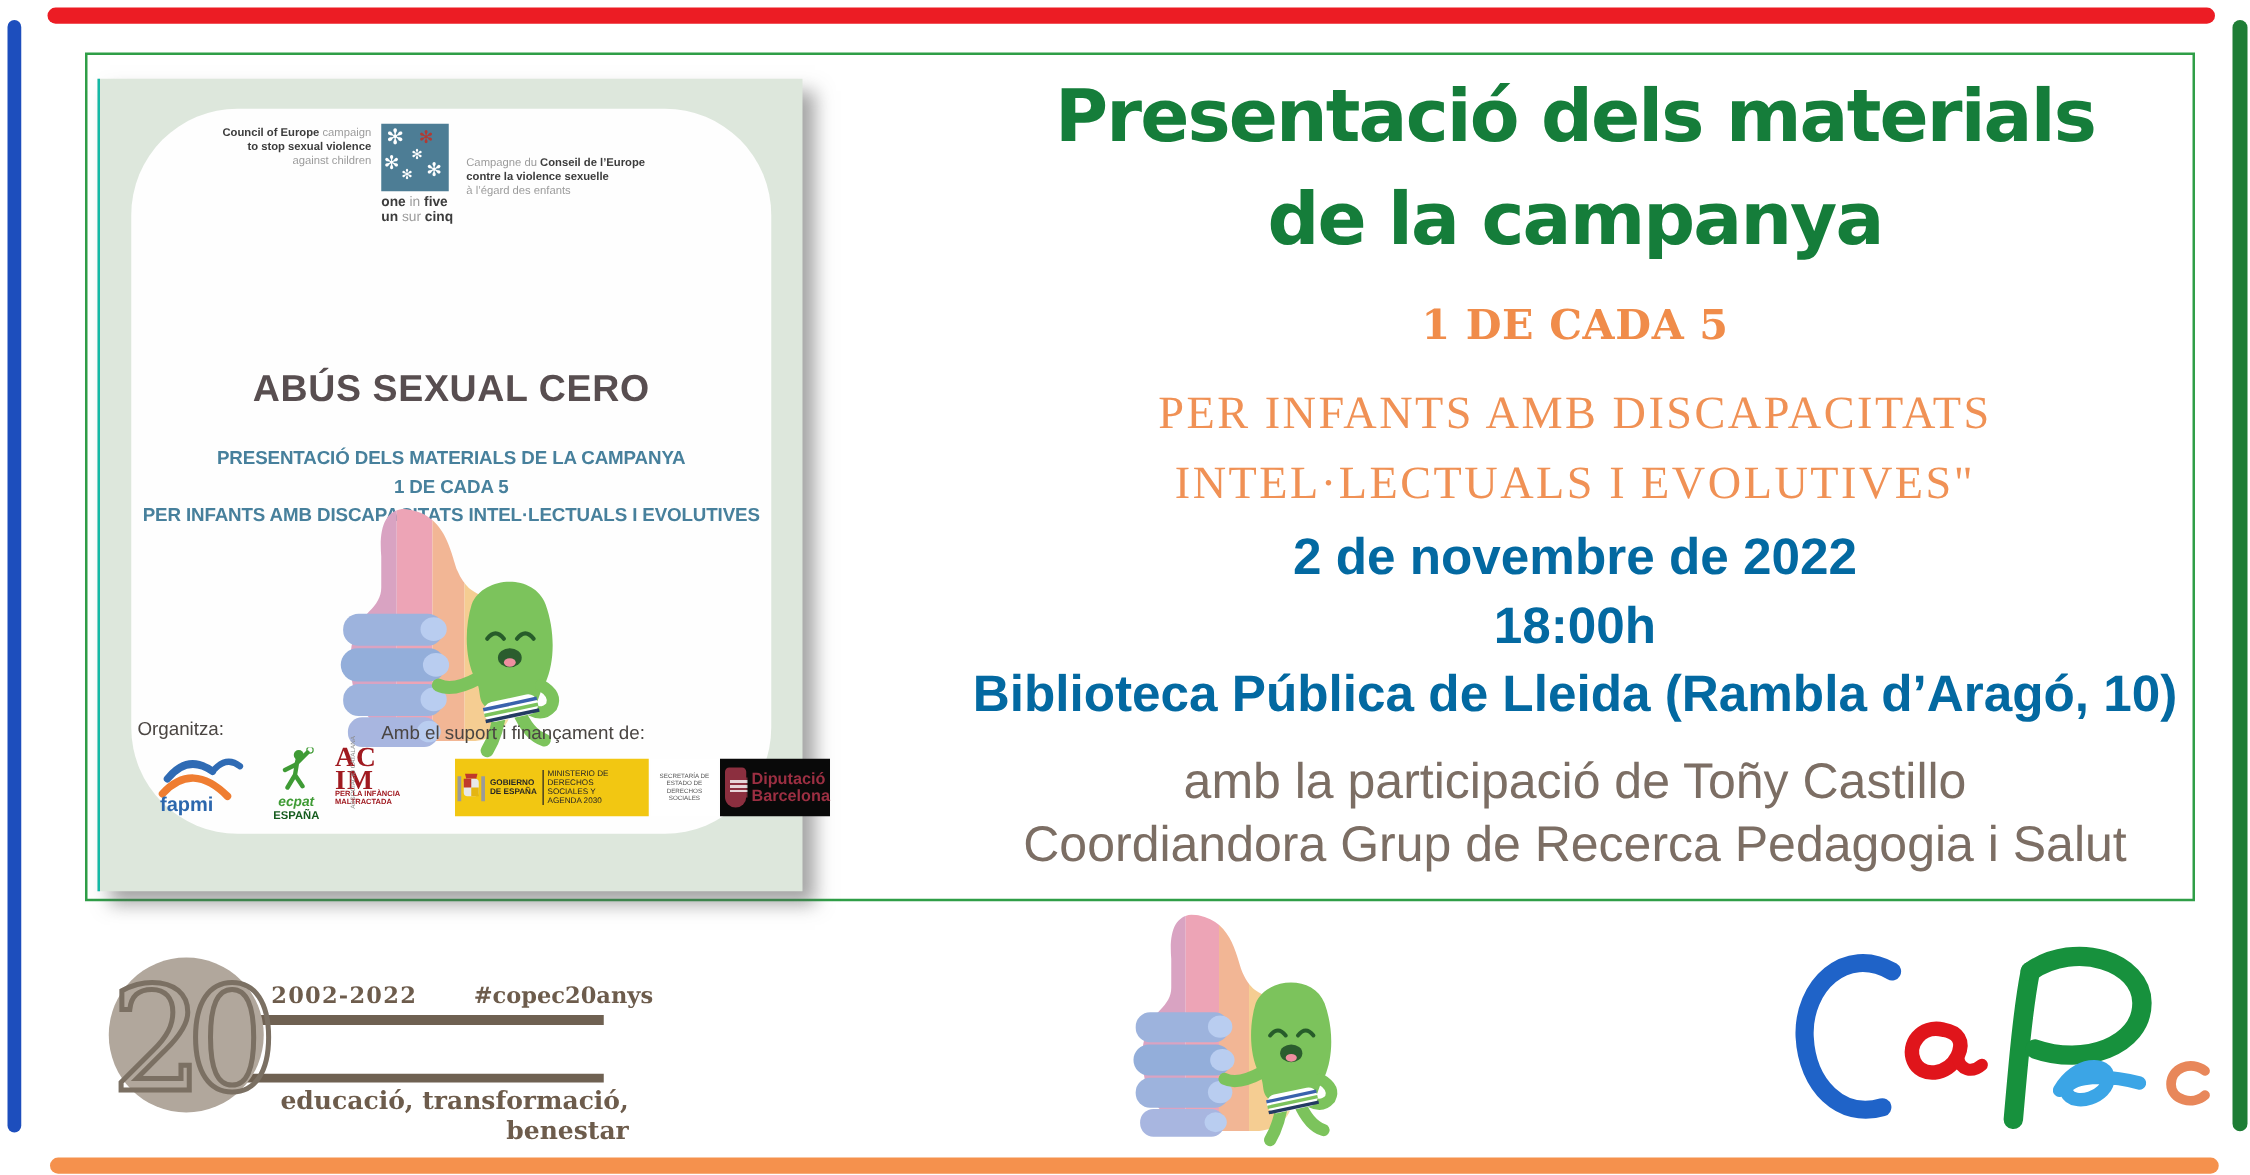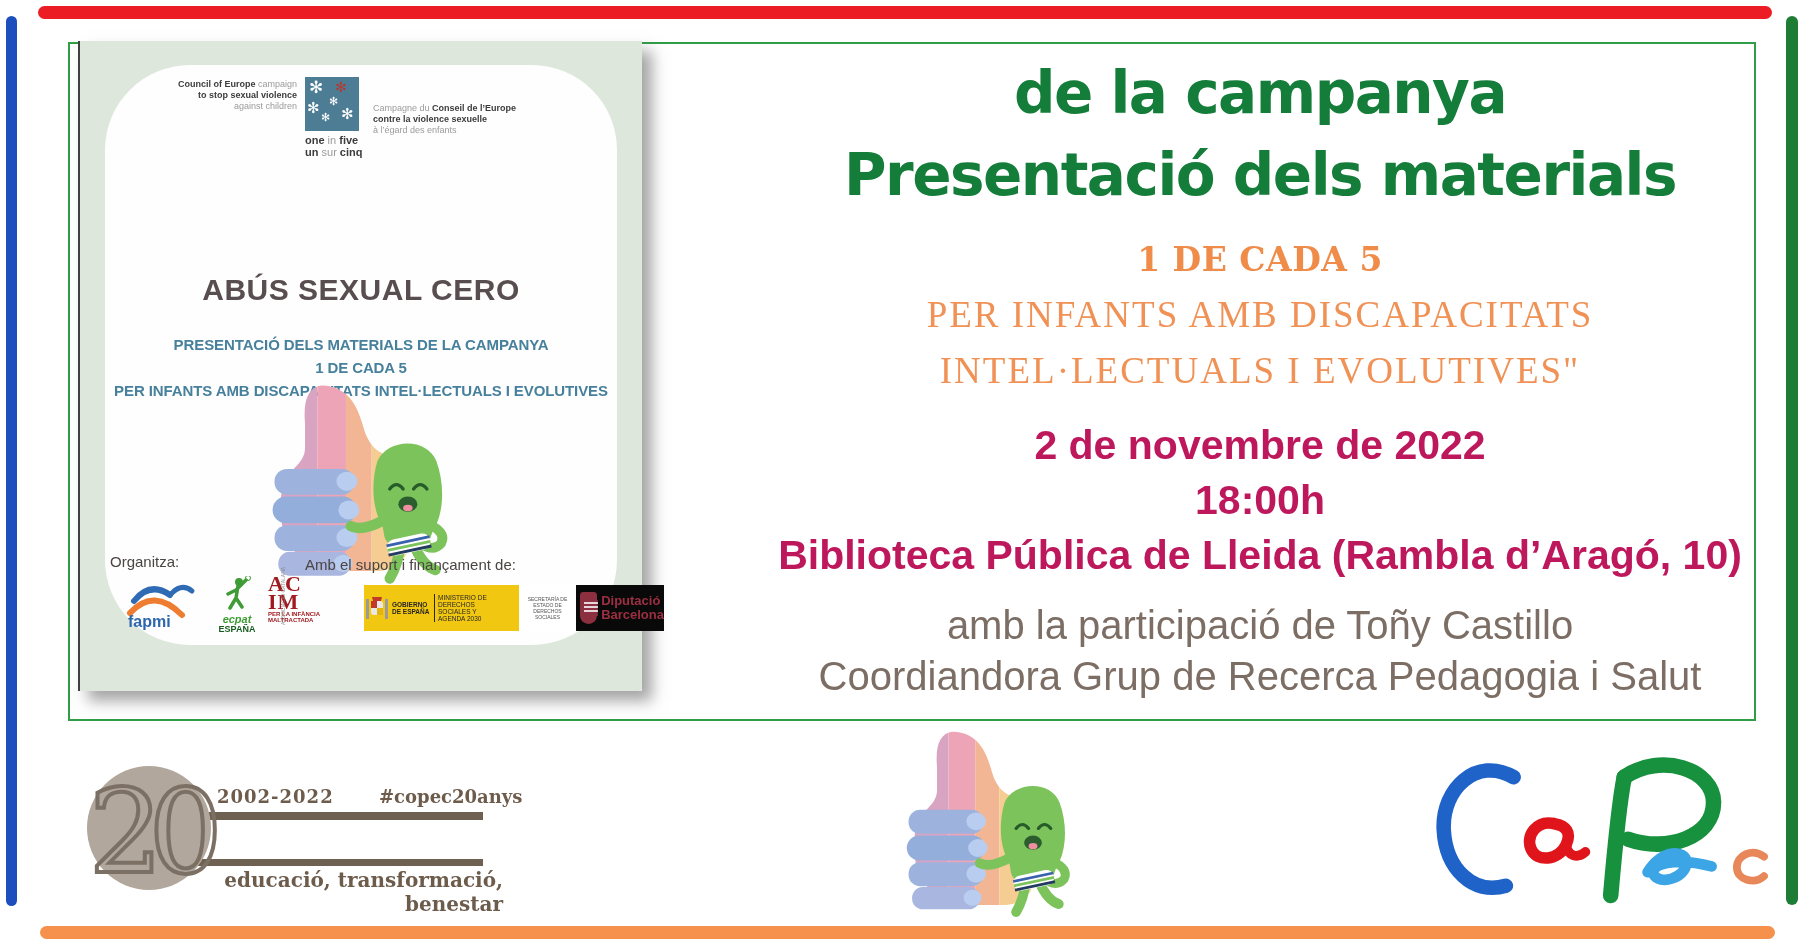--- a/index.html
+++ b/index.html
@@ -11,22 +11,22 @@
   .line{position:absolute;border-radius:8px;}
   .line.top{left:38px;top:6px;width:1734px;height:13px;background:#ec1c24;}
   .line.left{left:6px;top:16px;width:11px;height:890px;background:#1d4ebd;}
   .line.right{left:1786px;top:16px;width:12px;height:889px;background:#1e7d35;}
   .line.bottom{left:40px;top:926px;width:1735px;height:13px;background:#f5914d;z-index:9;}
 
   
   .main-box{left:68px;top:42px;width:1684px;height:675px;border:2px solid #2f9e47;background:#fff;}
 
   
-  .poster{left:78px;top:41px;width:562px;height:650px;background:#dde7dc;
-          border-left:2px solid #404040;box-shadow:10px 10px 14px rgba(90,90,90,.55);}
+  .poster{left:78px;top:63px;width:562px;height:650px;background:#dde7dc;
+          border-left:2px solid #14b8a6;box-shadow:10px 10px 14px rgba(90,90,90,.55);}
   .poster-white{position:absolute;left:25px;top:24px;width:512px;height:580px;background:#fefefe;border-radius:85px;}
   .coe{position:absolute;left:40px;top:36px;width:440px;display:flex;justify-content:center;gap:8px;}
   .coe .b{font-weight:bold;color:#3c3c3c;}
   .coe .g{color:#9b9b9b;}
   .coe-left{width:140px;text-align:right;font-size:9px;line-height:11px;padding-top:2px;}
   .coe-right{width:150px;text-align:left;font-size:9px;line-height:11px;padding-top:26px;}
   .coe-square{width:54px;height:54px;background:#4d7d95;position:relative;overflow:hidden;}
   .coe-square span{position:absolute;color:#ffffff;}
   .coe-square .red{color:#b23a33;}
   .coe-tag{font-size:11px;line-height:12px;color:#3c3834;margin-top:3px;text-align:left;}
@@ -64,23 +64,23 @@
   .dipu .crest::after{content:"";position:absolute;left:4px;top:8px;width:14px;height:16px;
         background:linear-gradient(#8c2f3f 0 2px,#fff 2px 4px,#8c2f3f 4px 6px,#fff 6px 8px,#8c2f3f 8px 10px,#fff 10px 12px,#8c2f3f 12px);opacity:.8;}
   .dipu .name{font-size:13px;font-weight:bold;color:#9c2f42;line-height:14px;}
 
   
   .headline{left:772px;top:52px;width:976px;text-align:center;
             font-family:"DejaVu Sans","Liberation Sans",sans-serif;
             font-size:58px;font-weight:800;color:#157d3a;line-height:82px;letter-spacing:-1.5px;}
   .campaign{left:772px;top:240px;width:976px;text-align:center;color:#f08c4a;}
   .campaign .c1{font-family:"DejaVu Serif","Liberation Serif",serif;font-weight:bold;font-size:33px;letter-spacing:.5px;}
-  .campaign .c2{font-family:"Liberation Serif",serif;font-size:37px;letter-spacing:2px;line-height:56px;margin-top:8px;color:#f09155;}
+  .campaign .c2{font-family:"Liberation Serif",serif;font-size:37px;letter-spacing:2px;line-height:56px;margin-top:24px;color:#f09155;}
   .details{left:772px;top:418px;width:976px;text-align:center;
-           font-size:41px;font-weight:bold;color:#be185d;line-height:55px;}
+           font-size:41px;font-weight:bold;color:#0369a1;line-height:55px;}
   .speakers{left:772px;top:600px;width:976px;text-align:center;
             font-size:40px;color:#7c6e64;line-height:51px;}
 
   
   .anniv{left:83px;top:756px;width:430px;height:165px;}
   .anniv .circle-svg{position:absolute;left:0;top:2px;z-index:2;}
   .anniv .years{position:absolute;left:134px;top:30px;z-index:4;font-family:"DejaVu Serif",serif;
                 font-weight:bold;font-size:18px;color:#6d5c4c;letter-spacing:1px;}
   .anniv .hashtag{position:absolute;left:296px;top:30px;z-index:4;font-family:"DejaVu Serif",serif;
                 font-weight:bold;font-size:18px;color:#6d5c4c;}
@@ -239,22 +239,22 @@
     <div class="abs dipu">
       <div class="crest"></div>
       <div class="name">
           <div>Diputació</div>
           <div>Barcelona</div>
         </div>
     </div>
   </div>
 
   <div class="abs headline">
+    <div>Presentació dels materials</div>
     <div>de la campanya</div>
-    <div>Presentació dels materials</div>
   </div>
 
   <div class="abs campaign">
     <div class="c1">1 DE CADA 5</div>
     <div class="c2">
       <div>PER INFANTS AMB DISCAPACITATS</div>
       <div>INTEL·LECTUALS I EVOLUTIVES"</div>
     </div>
   </div>
 

